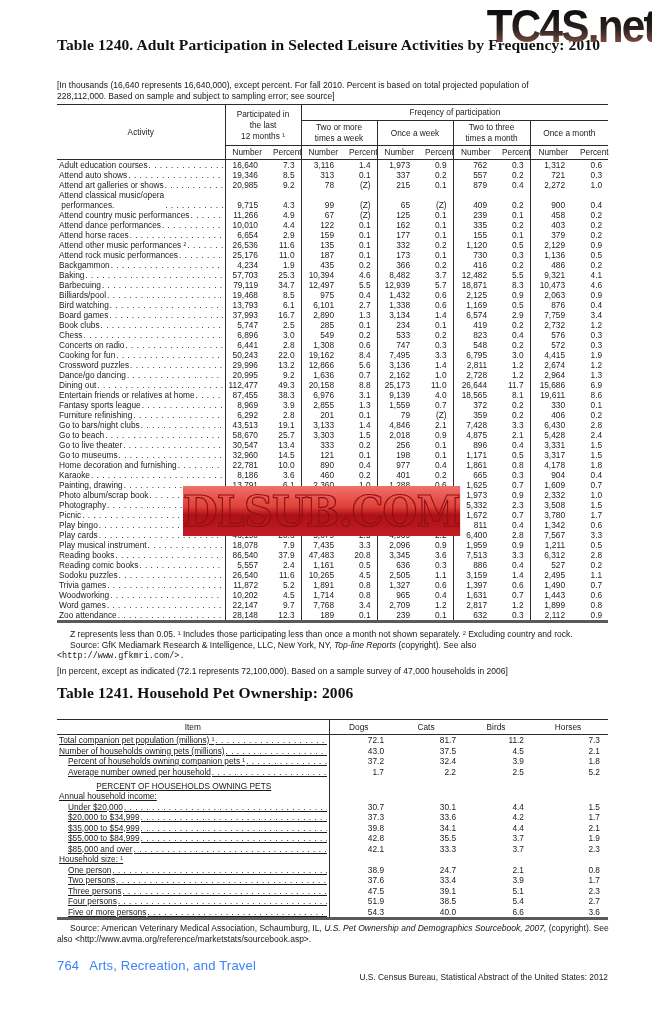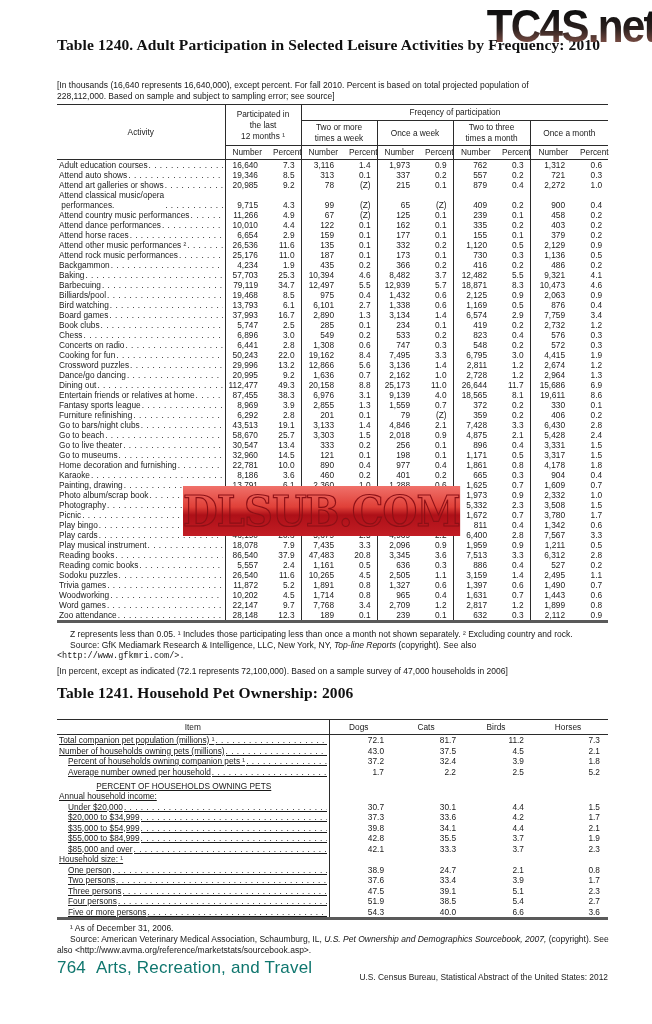--- a/index.html
+++ b/index.html
@@ -57,21 +57,21 @@
   #t1241 tr.section td.item { text-align:center; padding-right:20px; }
   .ind1 { padding-left:9px; }
 
   
   .fn { font-size:8.5px; line-height:10.8px; color:#161616; }
   .fn p { text-indent:13px; }
   .fn .noind { text-indent:0;font-family:Liberation Mono, monospace; }
   .it { font-style:italic; }
 
   
-  #footer-left { font-size:17px; color:#0f766e; letter-spacing:.2px; }
+  #footer-left { font-size:13px; color:#3b82f6; letter-spacing:.2px; }
   #footer-left .pg { margin-right:10px; }
   #footer-right { width:608px; text-align:right; font-size:8.4px; color:#222; }
 
   
   .wm { z-index:20; pointer-events:none; }
   #wm-top {
     top:0px; right:-4px;
     font-weight:bold; font-size:47px; letter-spacing:-2px; line-height:52px;
     transform:scaleX(.9); transform-origin:right;
     background:linear-gradient(to bottom,#101010 25%,#2c211f 55%,#87544a 88%,#96655b 100%);
@@ -1192,21 +1192,20 @@
           <td class="val">54.3</td>
           <td class="val">40.0</td>
           <td class="val">6.6</td>
           <td class="val">3.6</td>
         </tr>
       </tbody>
   </table>
 </div>
 
 <div class="abs fn" style="left:57px; top:923px; width:552px;">
-  <p>¹ As of December 31, 2006.</p>
   <p><span>Source: American Veterinary Medical Association, Schaumburg, IL, </span><span class="it">U.S. Pet Ownership and Demographics Sourcebook, 2007,</span><span> (copyright). See also &lt;http://www.avma.org/reference/marketstats/sourcebook.asp&gt;.</span></p>
 </div>
 
 <div class="abs" id="footer-left" style="left:57px; top:958px;">
   <span class="pg">764</span><span>Arts, Recreation, and Travel</span>
 </div>
 <div class="abs" id="footer-right" style="left:0; top:972px;">U.S. Census Bureau, Statistical Abstract of the United States: 2012</div>
 
 <div class="abs wm" id="wm-top">TC4S.net</div>
 

